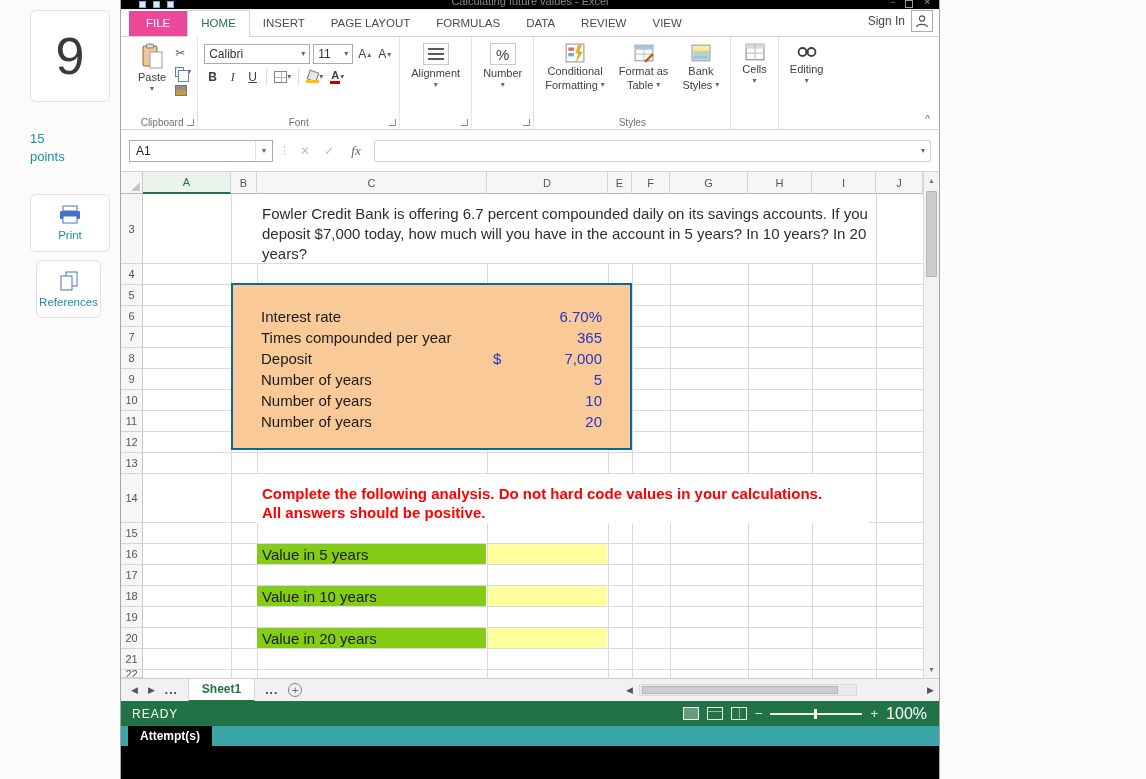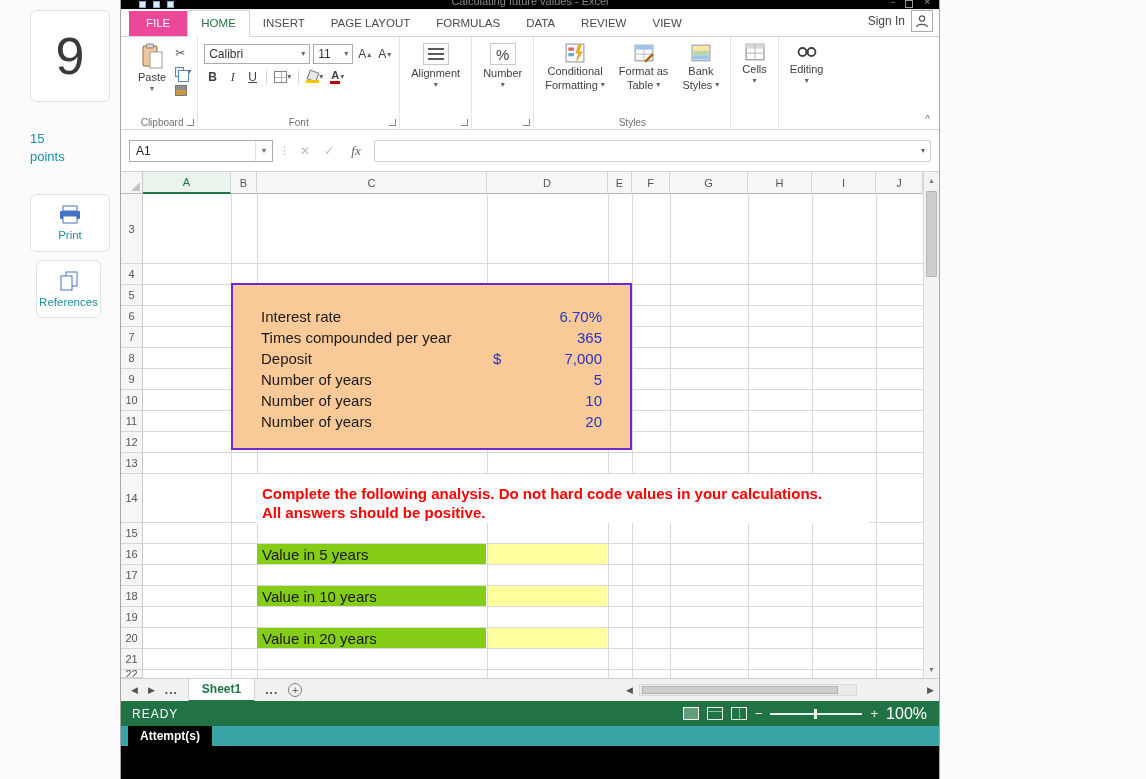--- a/index.html
+++ b/index.html
@@ -117,21 +117,21 @@
     font-size:11px;color:#555;overflow:hidden;cursor:pointer}
   .rh.h70{height:70px}.rh.h49{height:49px}.rh.h8{height:8px}
   .cells{position:absolute;left:22px;top:22px;width:780px;height:484px;background:#fff;overflow:hidden;cursor:cell}
   .vline{position:absolute;top:0;bottom:0;width:1px;background:#dadada}
   .rows{position:absolute;left:0;top:0;right:0}
   .hrow{height:21px;border-bottom:1px solid #dadada}
   .hrow.h70{height:70px}.hrow.h49{height:49px}.hrow.h8{height:8px;border-bottom:none}
   .overlay{position:absolute;z-index:2}
   .question-cell{left:114px;top:0;width:619px;height:69px;background:#fff;
     padding:10px 0 0 5px;font-size:15px;line-height:20px;color:#2e2e2e}
-  .input-box{left:88px;top:89px;width:401px;height:167px;background:#f9c997;border:2px solid #6d28d9}
+  .input-box{left:88px;top:89px;width:401px;height:167px;background:#f9c997;border:2px solid #0369a1}
   .ib-row{position:absolute;left:0;right:0;height:21px;line-height:21px;font-size:15px;color:#1a1a1a}
   .ib-label{position:absolute;left:28px;white-space:nowrap}
   .ib-prefix{position:absolute;left:260px;color:#2634c4}
   .ib-value{position:absolute;right:28px;color:#2634c4}
   .instructions{left:114px;top:280px;width:612px;height:49px;background:#fff;
     padding:10px 0 0 5px;font-size:15px;font-weight:bold;line-height:19px;color:#fe0000}
   .ans-label{left:114px;width:229px;height:20px;background:#84cc16;padding:1px 0 0 5px;
     font-size:15px;line-height:19px;color:#1a1a1a}
   .ans-cell{left:345px;width:119px;height:20px;background:#ffff9e;cursor:cell}
   .v-scrollbar{position:absolute;right:0;top:0;bottom:0;width:16px;background:#f3f3f3;border-left:1px solid #d8d8d8}
@@ -490,20 +490,21 @@
         <div class="hrow"></div>
         <div class="hrow"></div>
         <div class="hrow"></div>
         <div class="hrow"></div>
         <div class="hrow"></div>
         <div class="hrow"></div>
         <div class="hrow"></div>
         <div class="hrow h8"></div>
       </div>
 
+      <div class="overlay question-cell">Fowler Credit Bank is offering 6.7 percent compounded daily on its savings accounts. If you deposit $7,000 today, how much will you have in the account in 5 years? In 10 years? In 20 years?</div>
 
       <div class="overlay input-box">
         <div class="ib-row" style="top:21px">
           <span class="ib-label">Interest rate</span>
           <span class="ib-prefix"></span>
           <span class="ib-value">6.70%</span>
         </div>
         <div class="ib-row" style="top:42px">
           <span class="ib-label">Times compounded per year</span>
           <span class="ib-prefix"></span>

